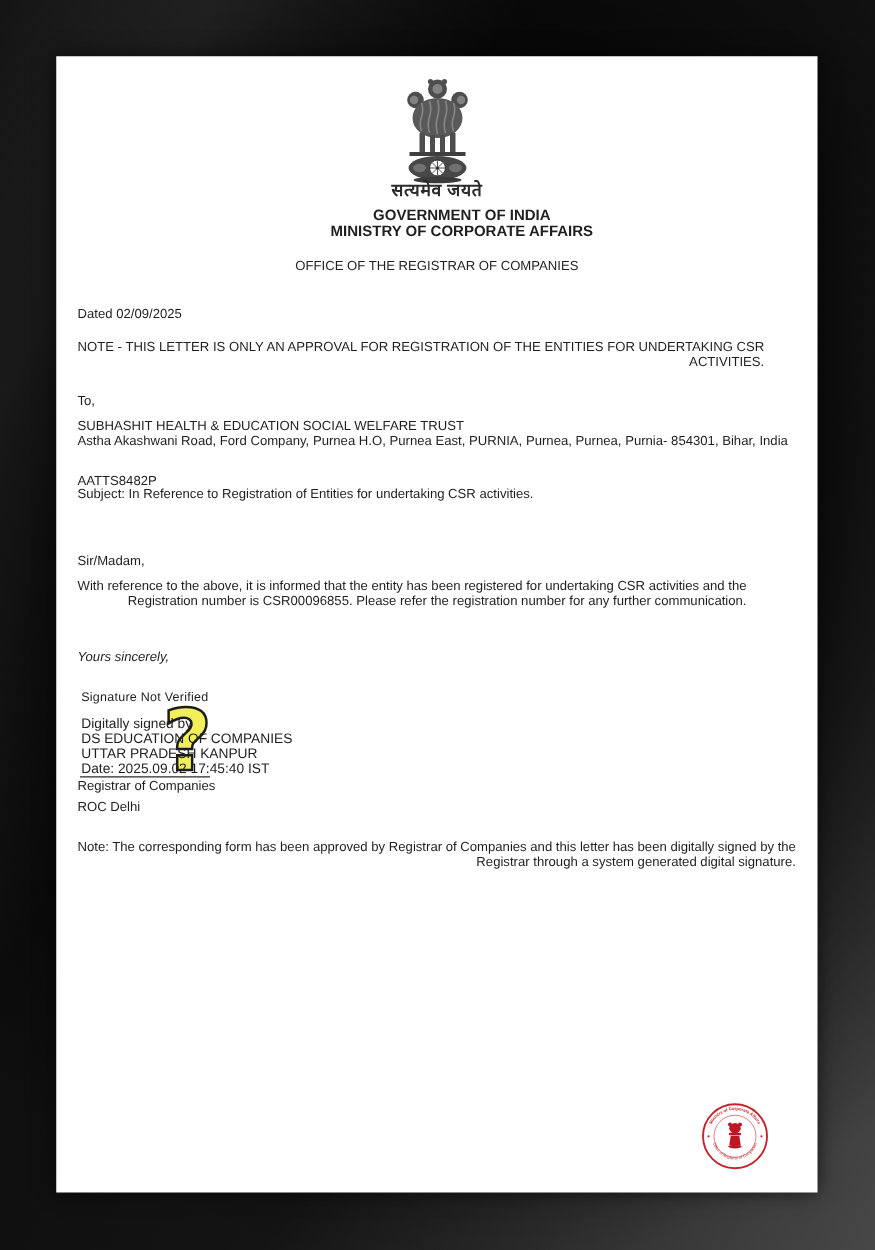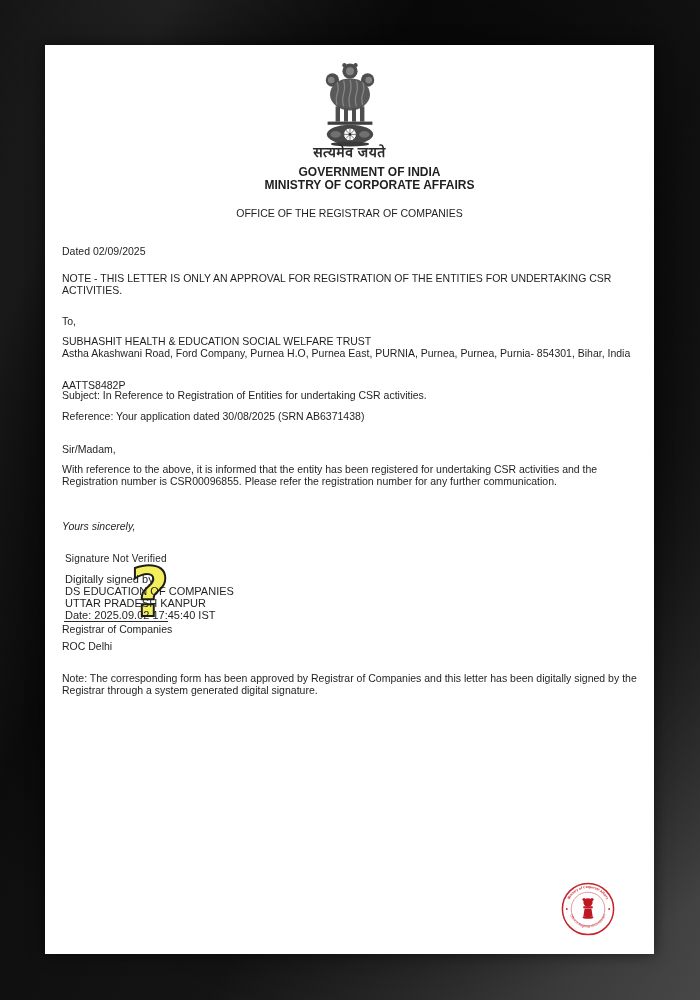--- a/index.html
+++ b/index.html
@@ -8,21 +8,21 @@
     font-family:"Liberation Sans","DejaVu Sans",sans-serif;
     background:
       radial-gradient(ellipse 80% 60% at 52% 42%, rgba(0,0,0,.95) 30%, rgba(0,0,0,0) 100%),
       linear-gradient(118deg,#161616 0%,#2e2e2e 14%,#0e0e0e 34%,#141414 60%,#3a3a3a 88%,#474747 100%);
   }
   .page{
     position:absolute;left:45px;top:45px;width:609px;height:909px;
     background:#fff;color:#1f1f1f;box-shadow:0 0 14px rgba(0,0,0,.6);
   }
   .abs{position:absolute;}
-  .t{font-size:10.5px;line-height:12px;white-space:pre;color:#1f1f1f;}
+  .t{font-size:10.5px;line-height:12px;white-space:pre;color:#1f1f1f;text-align:right;}
   .lm{left:17px;}
   .center{left:0;width:100%;text-align:center;}
   .motto{font-size:14px;font-weight:bold;color:#2b2b2b;letter-spacing:.5px;}
   .hdr{font-size:12px;font-weight:bold;line-height:12.5px;margin-left:20px;}
   .office{font-size:10.5px;}
   .sig-status{font-size:10px;line-height:17px;letter-spacing:.2px;}
   .sig-details{font-size:11px;line-height:12px;}
   .sig-date{font-size:11px;line-height:12px;}
   .underline-bar{height:1px;background:#2a2a2a;}
   .emblem{left:50%;transform:translateX(-50%);}
@@ -79,21 +79,20 @@
   <div class="abs t lm" style="top:227px;">NOTE - THIS LETTER IS ONLY AN APPROVAL FOR REGISTRATION OF THE ENTITIES FOR UNDERTAKING CSR
 ACTIVITIES.</div>
 
   <div class="abs t lm" style="top:270px;">To,</div>
 
   <div class="abs t lm" style="top:290px;">SUBHASHIT HEALTH &amp; EDUCATION SOCIAL WELFARE TRUST</div>
   <div class="abs t lm" style="top:302px;">Astha Akashwani Road, Ford Company, Purnea H.O, Purnea East, PURNIA, Purnea, Purnea, Purnia- 854301, Bihar, India</div>
   <div class="abs t lm" style="top:322px;margin-top:12px;">AATTS8482P</div>
 
   <div class="abs t lm" style="top:344px;">Subject: In Reference to Registration of Entities for undertaking CSR activities.</div>
-  <div class="abs t lm" style="top:365px;">Reference: Your application dated 30/08/2025 (SRN AB6371438)</div>
 
   <div class="abs t lm" style="top:398px;">Sir/Madam,</div>
 
   <div class="abs t lm" style="top:418px;">With reference to the above, it is informed that the entity has been registered for undertaking CSR activities and the
 Registration number is CSR00096855. Please refer the registration number for any further communication.</div>
 
   <div class="abs t lm" style="top:475px;font-style:italic;">Yours sincerely,</div>
 
   <svg class="abs" style="left:76px;top:507px;" width="58" height="76" viewBox="0 0 58 76" aria-hidden="true">
     <text x="29" y="64" text-anchor="middle" font-family="DejaVu Sans, Liberation Sans, sans-serif" font-weight="bold" font-size="68" fill="#f3ef5a" stroke="#1c1c1c" stroke-width="2">?</text>

